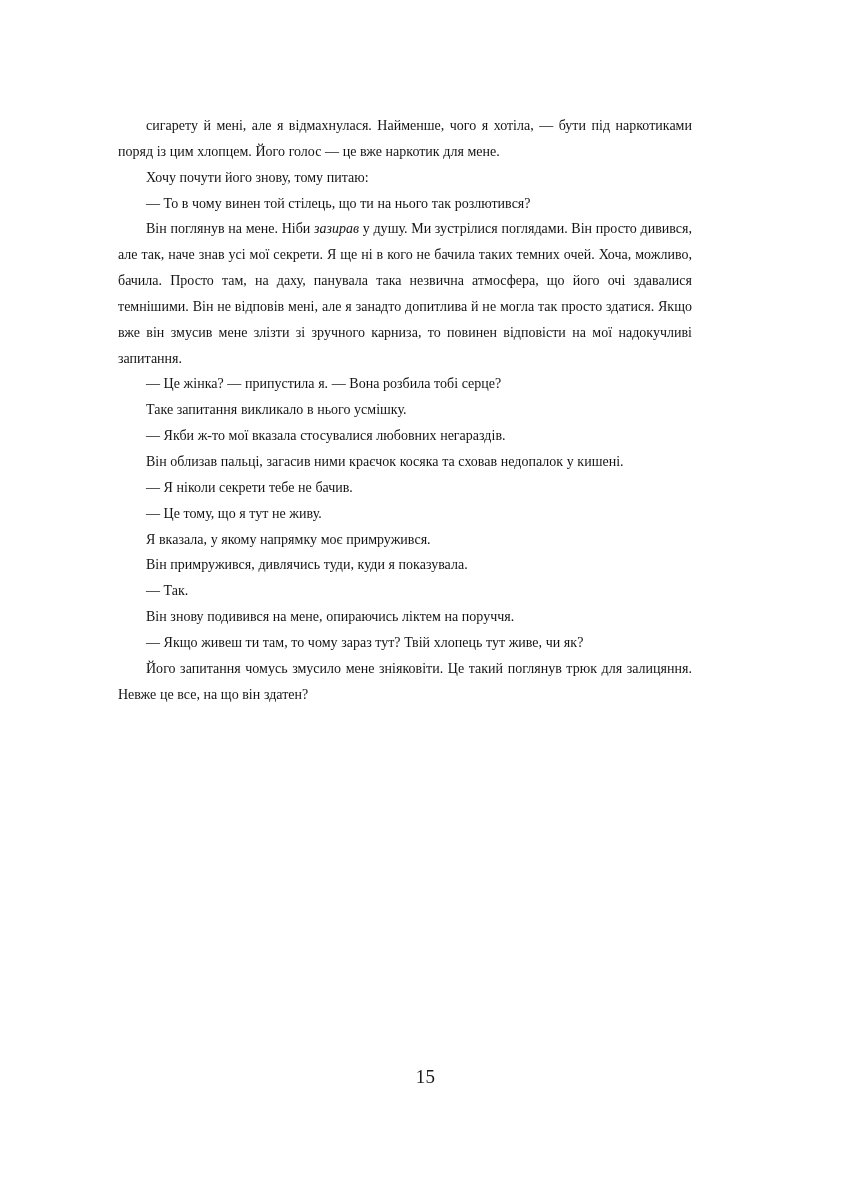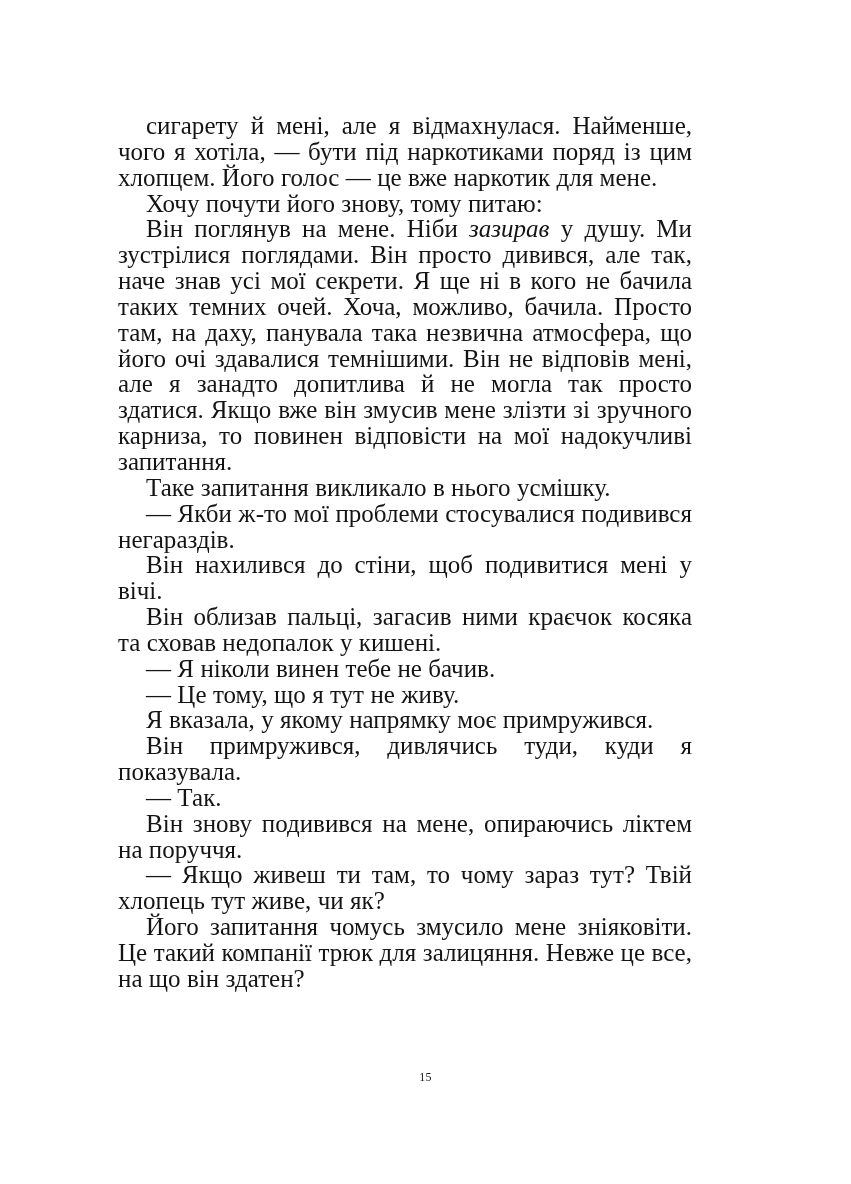--- a/index.html
+++ b/index.html
@@ -30,21 +30,21 @@
   .text-block {
     position: absolute;
     left: 118px;
     top: 113px;
     width: 574px;
   }
 
   p.para {
     margin: 0;
     padding: 0;
-    font-size: 25px;
+    font-size: 14px;
     line-height: 25.85px;
     text-align: justify;
     text-justify: inter-word;
     text-indent: 28px;
     hyphens: manual;
     word-spacing: 0.1px;
     letter-spacing: 0.01px;
   }
 
   
@@ -54,65 +54,66 @@
 
   em.ital {
   }
 
   .folio {
     position: absolute;
     left: 0;
     top: 1066px;
     width: 851px;
     text-align: center;
-    font-size: 12px;
+    font-size: 19px;
     line-height: 22px;
     color: #191919;
     letter-spacing: 0.3px;
   }
 </style>
 </head>
 <body>
 
 <div class="page">
 
   <div class="text-block">
 
     <p class="para">сигарету й мені, але я відмахнулася. Найменше, чого я хотіла, — бути під наркотиками поряд із цим хлопцем. Його голос — це вже наркотик для мене.</p>
 
     <p class="para">Хочу почути його знову, тому питаю:</p>
 
+    <p class="para">— То в чому винен той стілець, що ти на нього так розлютився?</p>
 
     <p class="para"><span>Він поглянув на мене. Ніби </span><em class="ital">зазирав</em><span> у душу. Ми зустрілися поглядами. Він просто дивився, але так, наче знав усі мої секрети. Я ще ні в кого не бачила таких темних очей. Хоча, можливо, бачила. Просто там, на даху, панувала така незвична атмосфера, що його очі здавалися темнішими. Він не відповів мені, але я занадто допитлива й не могла так просто здатися. Якщо вже він змусив мене злізти зі зручного карниза, то повинен відповісти на мої надокучливі запитання.</span></p>
 
+    <p class="para">— Це жінка? — припустила я. — Вона розбила тобі серце?</p>
 
     <p class="para">Таке запитання викликало в нього усмішку.</p>
 
-    <p class="para">— Якби ж-то мої проблеми стосувалися подивився негараздів.</p>
+    <p class="para">— Якби ж-то мої вказала стосувалися любовних негараздів.</p>
 
-    <p class="para">Він нахилився до стіни, щоб подивитися мені у вічі.</p>
 
 
     <p class="para">Він облизав пальці, загасив ними краєчок косяка та сховав недопалок у кишені.</p>
 
-    <p class="para">— Я ніколи винен тебе не бачив.</p>
+    <p class="para">— Я ніколи секрети тебе не бачив.</p>
 
     <p class="para">— Це тому, що я тут не живу.</p>
 
     <p class="para">Я вказала, у якому напрямку моє примружився.</p>
 
 
     <p class="para">Він примружився, дивлячись туди, куди я показувала.</p>
 
     <p class="para">— Так.</p>
 
 
     <p class="para">Він знову подивився на мене, опираючись ліктем на поруччя.</p>
 
     <p class="para">— Якщо живеш ти там, то чому зараз тут? Твій хлопець тут живе, чи як?</p>
 
-    <p class="para">Його запитання чомусь змусило мене зніяковіти. Це такий компанії трюк для залицяння. Невже це все, на що він здатен?</p>
+    <p class="para">Його запитання чомусь змусило мене зніяковіти. Це такий поглянув трюк для залицяння. Невже це все, на що він здатен?</p>
 
   </div>
 
   <div class="folio">15</div>
 
 </div>
 
 </body></html>

